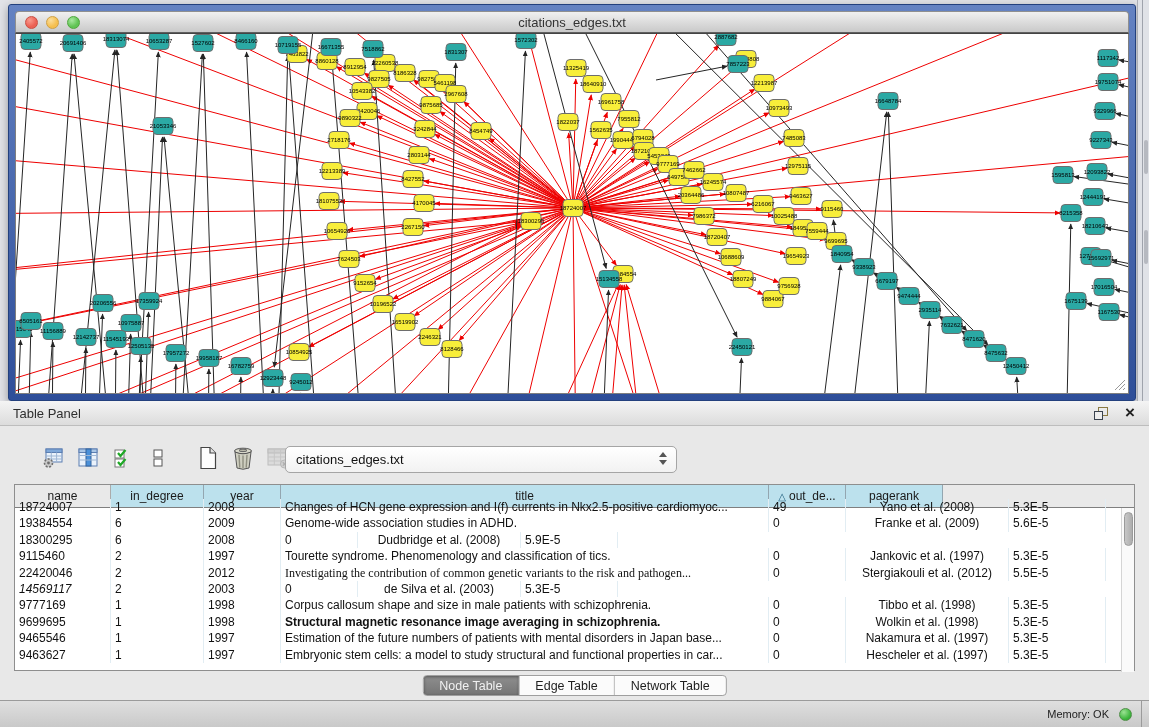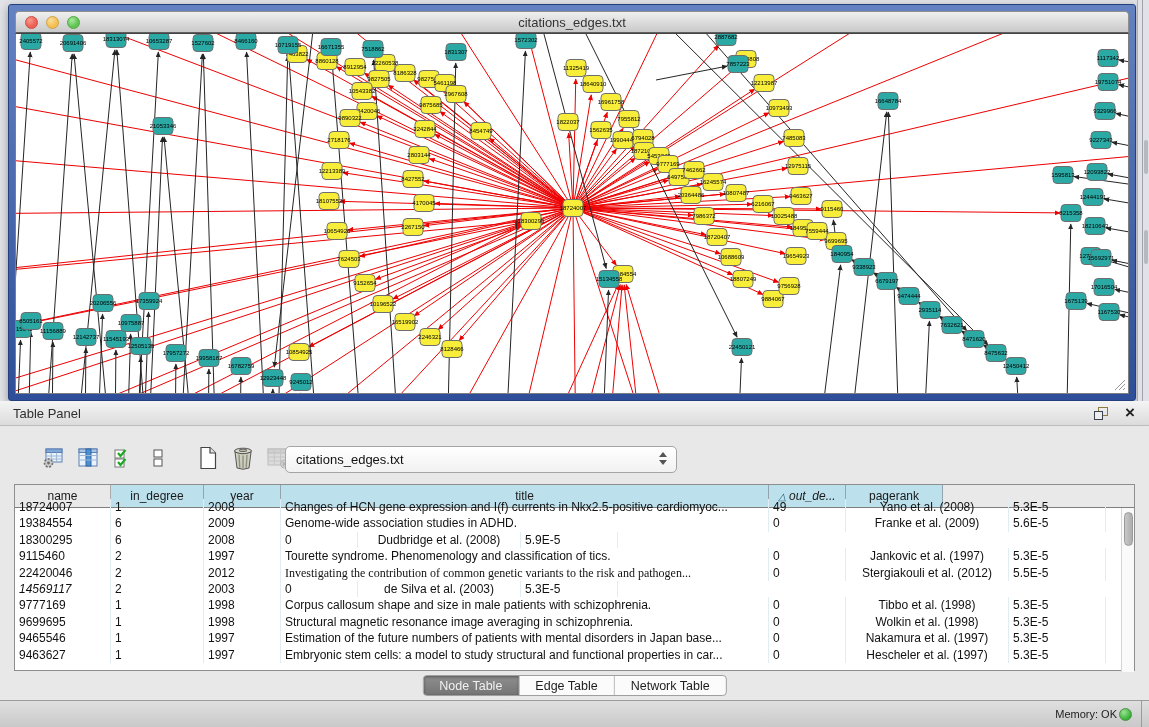--- a/index.html
+++ b/index.html
@@ -94,21 +94,21 @@
   .seg-tab { font-size:12.5px; color:#1E1E1E; line-height:20px; padding:0 16px;
     border-right:1px solid #B9B9B9; cursor:pointer; white-space:nowrap; }
   .seg-tab:last-child { border-right:none; }
   .seg-tab.active { background:linear-gradient(#8E8E8E,#757575); color:#F1F1F1;
     box-shadow:inset 0 1px 3px rgba(0,0,0,.4); }
 
   
   #statusbar { left:0; top:700px; width:1149px; height:27px;
     background:linear-gradient(#DFDFDF,#C9C9C9); border-top:1px solid #9B9B9B;
     display:flex; align-items:center; justify-content:flex-end; }
-  #memory-label { font-size:11px; color:#222; margin-right:2px; }
+  #memory-label { font-size:11px; color:#222; margin-right:10px; }
   #memory-dot { width:13px; height:13px; border-radius:50%;
     background:radial-gradient(circle at 35% 30%, #9BE293, #3CB53C 65%, #2F9A2F);
     border:1px solid #4F8F47; margin-right:9px; }
   #status-divider { width:1px; height:27px; background:#9B9B9B; margin-right:7px; }
 </style>
 </head>
 <body>
 
 <div id="net-window">
   <div id="titlebar">
@@ -887,21 +887,21 @@
         <div class="down"></div>
     </div>
   </div>
 
   <div id="data-table">
     <div id="table-header">
         <div class="hcell gray" style="width: 96px;">name</div>
         <div class="hcell" style="width: 93px;">in_degree</div>
         <div class="hcell" style="width: 77px;">year</div>
         <div class="hcell" style="width: 488px;">title</div>
-        <div class="hcell" style="width: 77px; font-style: italic;"><span class="sort-glyph">△</span>out_de...</div>
+        <div class="hcell" style="width: 77px;"><span class="sort-glyph">△</span>out_de...</div>
         <div class="hcell" style="width: 97px;">pagerank</div>
         <div class="hcell filler" style="flex: 1 1 0%;"></div>
       </div>
     <div id="table-body">
         <div class="trow">
           <div class="tcell" style="width: 96px;">18724007</div>
           <div class="tcell" style="width: 93px;">1</div>
           <div class="tcell" style="width: 77px;">2008</div>
           <div class="tcell" style="width: 488px;">Changes of HCN gene expression and I(f) currents in Nkx2.5-positive cardiomyoc...</div>
           <div class="tcell" style="width: 77px;">49</div>
@@ -957,21 +957,21 @@
           <div class="tcell" style="width: 77px;">1998</div>
           <div class="tcell" style="width: 488px;">Corpus callosum shape and size in male patients with schizophrenia.</div>
           <div class="tcell" style="width: 77px;">0</div>
           <div class="tcell center" style="width: 163px;">Tibbo et al. (1998)</div>
           <div class="tcell" style="width: 97px;">5.3E-5</div>
         </div>
         <div class="trow">
           <div class="tcell" style="width: 96px;">9699695</div>
           <div class="tcell" style="width: 93px;">1</div>
           <div class="tcell" style="width: 77px;">1998</div>
-          <div class="tcell" style="width: 488px;">Structural magnetic resonance image averaging in schizophrenia.</div>
+          <div class="tcell" style="width: 488px; font-weight: bold;">Structural magnetic resonance image averaging in schizophrenia.</div>
           <div class="tcell" style="width: 77px;">0</div>
           <div class="tcell center" style="width: 163px;">Wolkin et al. (1998)</div>
           <div class="tcell" style="width: 97px;">5.3E-5</div>
         </div>
         <div class="trow">
           <div class="tcell" style="width: 96px;">9465546</div>
           <div class="tcell" style="width: 93px;">1</div>
           <div class="tcell" style="width: 77px;">1997</div>
           <div class="tcell" style="width: 488px;">Estimation of the future numbers of patients with mental disorders in Japan base...</div>
           <div class="tcell" style="width: 77px;">0</div>

